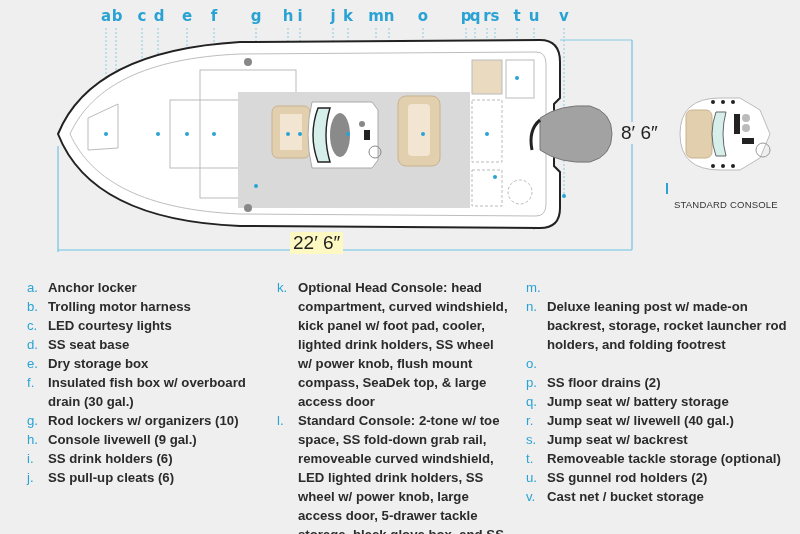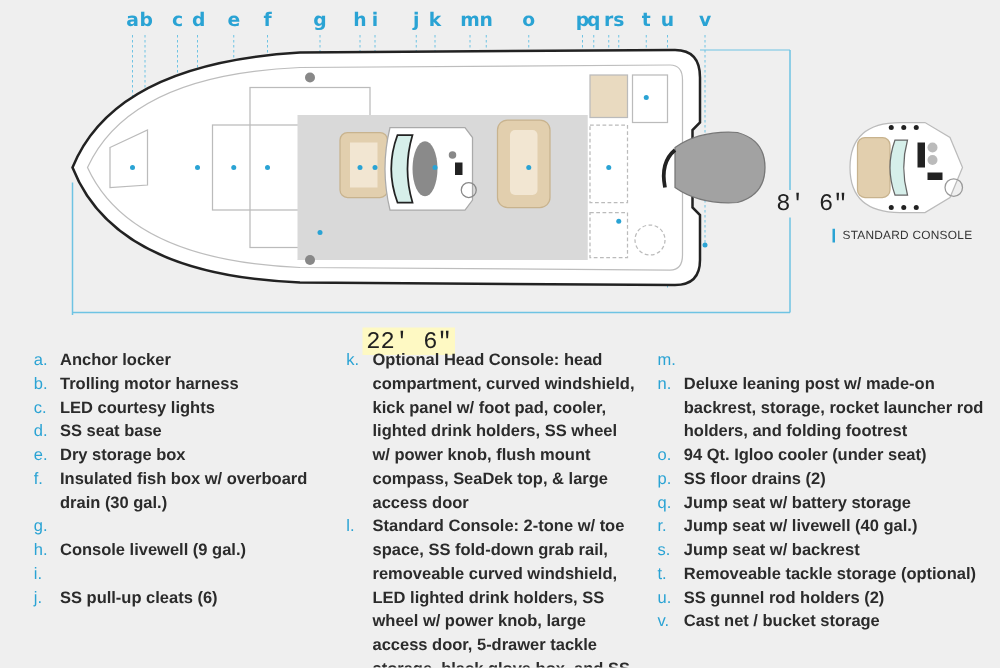--- a/index.html
+++ b/index.html
@@ -1,20 +1,20 @@
 <!DOCTYPE html>
 <html><head>
 <meta charset="utf-8">
 <style>
   html, body { margin: 0; padding: 0; }
   body { width: 800px; height: 534px; background: #efefef; position: relative; overflow: hidden; font-family: "DejaVu Sans", "Liberation Sans", sans-serif; color: #2b2b2b; }
   .stage { position: absolute; left: 0; top: 0; width: 800px; height: 534px; }
   .callout { position: absolute; top: 7px; font-size: 15px; color: #2aa3d4; font-weight: bold; transform: translateX(-50%); letter-spacing: 0; }
-  .dim { position: absolute; font-size: 19px; color: #222; font-family: Liberation Mono, monospace; margin-top: 30px; }
-  .std-label { position: absolute; left: 666px; top: 183px; font-size: 9.5px; color: #333; letter-spacing: 0.2px; font-family: "Liberation Sans", sans-serif; }
+  .dim { position: absolute; font-size: 19px; color: #222; font-family: Liberation Sans, sans-serif; }
+  .std-label { position: absolute; left: 666px; top: 199px; font-size: 9.5px; color: #333; letter-spacing: 0.2px; font-family: "Liberation Sans", sans-serif; }
   .std-bar { position: absolute; left: 666px; top: 183px; width: 2px; height: 11px; background: #2aa3d4; }
   .col { position: absolute; top: 278px; font-size: 13.2px; line-height: 19px; font-family: "Liberation Sans", sans-serif; }
   .item { display: flex; }
   .item .letter { color: #2aa3d4; width: 21px; flex: none; }
   .item .text { color: #2b2b2b; font-weight: bold; }
   .col1 { left: 27px; width: 245px; }
   .col2 { left: 277px; width: 232px; }
   .col3 { left: 526px; width: 270px; }
 </style>
 </head>
@@ -176,27 +176,29 @@
     <div class="item">
         <span class="letter">e.</span>
         <span class="text">Dry storage box</span>
       </div>
     <div class="item">
         <span class="letter">f.</span>
         <span class="text">Insulated fish box w/ overboard drain (30 gal.)</span>
       </div>
     <div class="item">
         <span class="letter">g.</span>
+        <span class="text">Rod lockers w/ organizers (10)</span>
       </div>
     <div class="item">
         <span class="letter">h.</span>
         <span class="text">Console livewell (9 gal.)</span>
       </div>
     <div class="item">
         <span class="letter">i.</span>
+        <span class="text">SS drink holders (6)</span>
       </div>
     <div class="item">
         <span class="letter">j.</span>
         <span class="text">SS pull-up cleats (6)</span>
       </div>
   </div>
 
   <div class="col col2">
     <div class="item">
         <span class="letter">k.</span>
@@ -211,21 +213,20 @@
   <div class="col col3">
     <div class="item">
         <span class="letter">m.</span>
       </div>
     <div class="item">
         <span class="letter">n.</span>
         <span class="text">Deluxe leaning post w/ made-on backrest, storage, rocket launcher rod holders, and folding footrest</span>
       </div>
     <div class="item">
         <span class="letter">o.</span>
-        <span class="text">94 Qt. Igloo cooler (under seat)</span>
       </div>
     <div class="item">
         <span class="letter">p.</span>
         <span class="text">SS floor drains (2)</span>
       </div>
     <div class="item">
         <span class="letter">q.</span>
         <span class="text">Jump seat w/ battery storage</span>
       </div>
     <div class="item">

